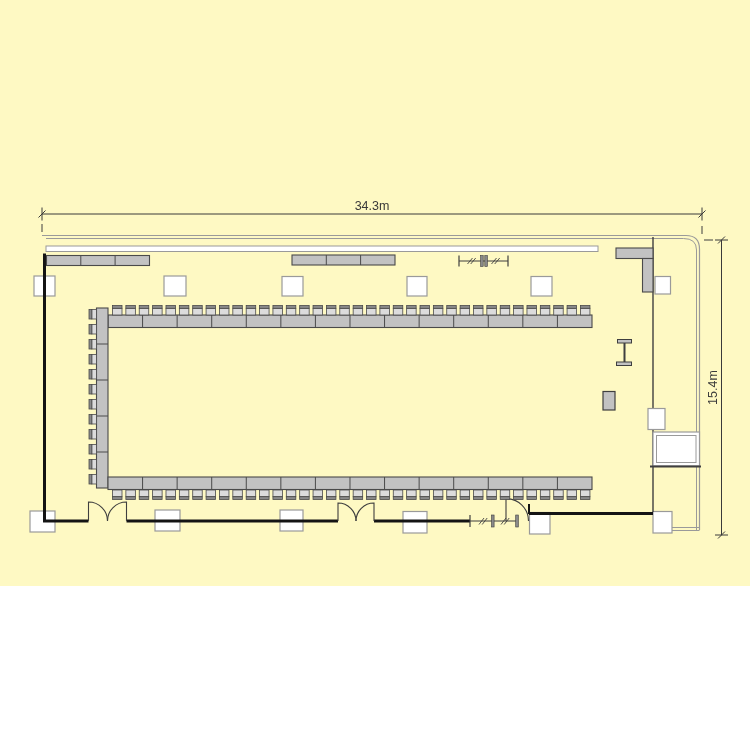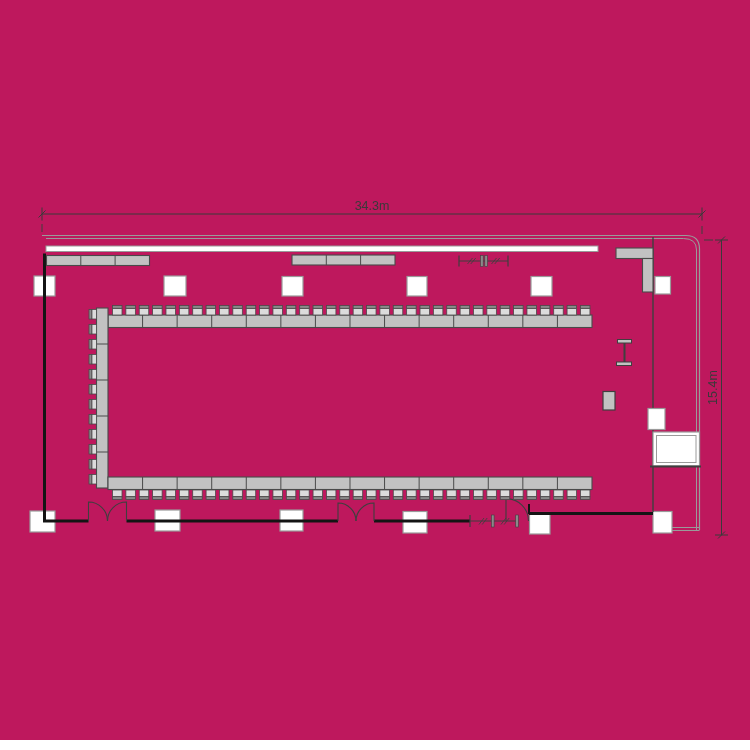--- a/index.html
+++ b/index.html
@@ -1,16 +1,16 @@
 <!DOCTYPE html>
 <html><head>
 <meta charset="utf-8">
 <style>
   html,body{margin:0;padding:0;background:#ffffff;}
-  .canvas{position:relative;width:750px;height:740px;background:#be185d;overflow:hidden;
+  .canvas{position:relative;width:750px;height:586px;background:#fef9c3;overflow:hidden;
           font-family:"Liberation Sans",sans-serif;}
   svg{position:absolute;left:0;top:0;}
   text{font-family:"Liberation Sans",sans-serif;}
 </style>
 </head>
 <body>
 
 <div class="canvas">
   <svg id="plan-svg" width="750" height="750" viewBox="0 0 750 750">
       <line x1="42" y1="214" x2="702" y2="214" stroke="#3a3a3a" stroke-width="1"></line>

